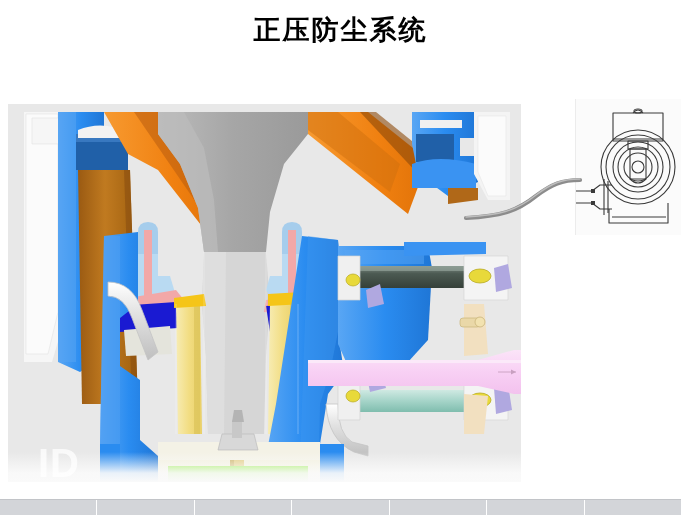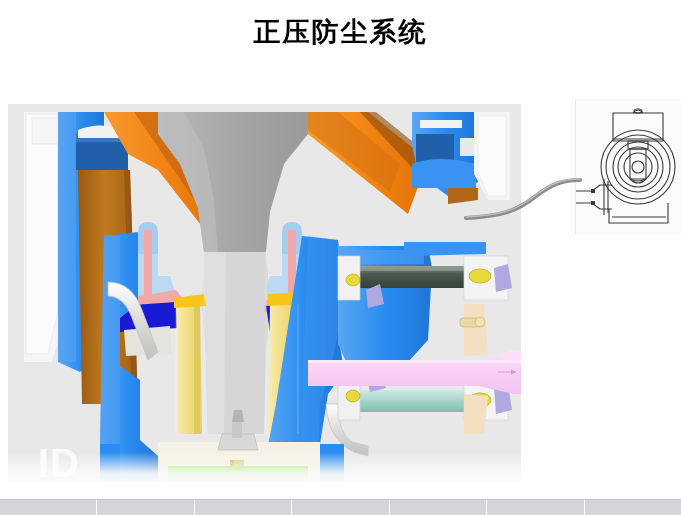--- a/index.html
+++ b/index.html
@@ -13,21 +13,21 @@
   }
   .slide{position:absolute;inset:0;background:#ffffff;}
 
   
   .title-row{
     position:absolute;left:0;top:18px;width:681px;
     text-align:center;
   }
   .slide-title{
     display:inline-block;
-    font-family:Liberation Sans, sans-serif;
+    font-family:Liberation Mono, monospace;
     font-weight:700;
     font-size:27px;
     letter-spacing:2px;
     color:#000000;
     line-height:1.1;
   }
 
   
   .figure-panel{
     position:absolute;left:8px;top:104px;width:513px;height:378px;

